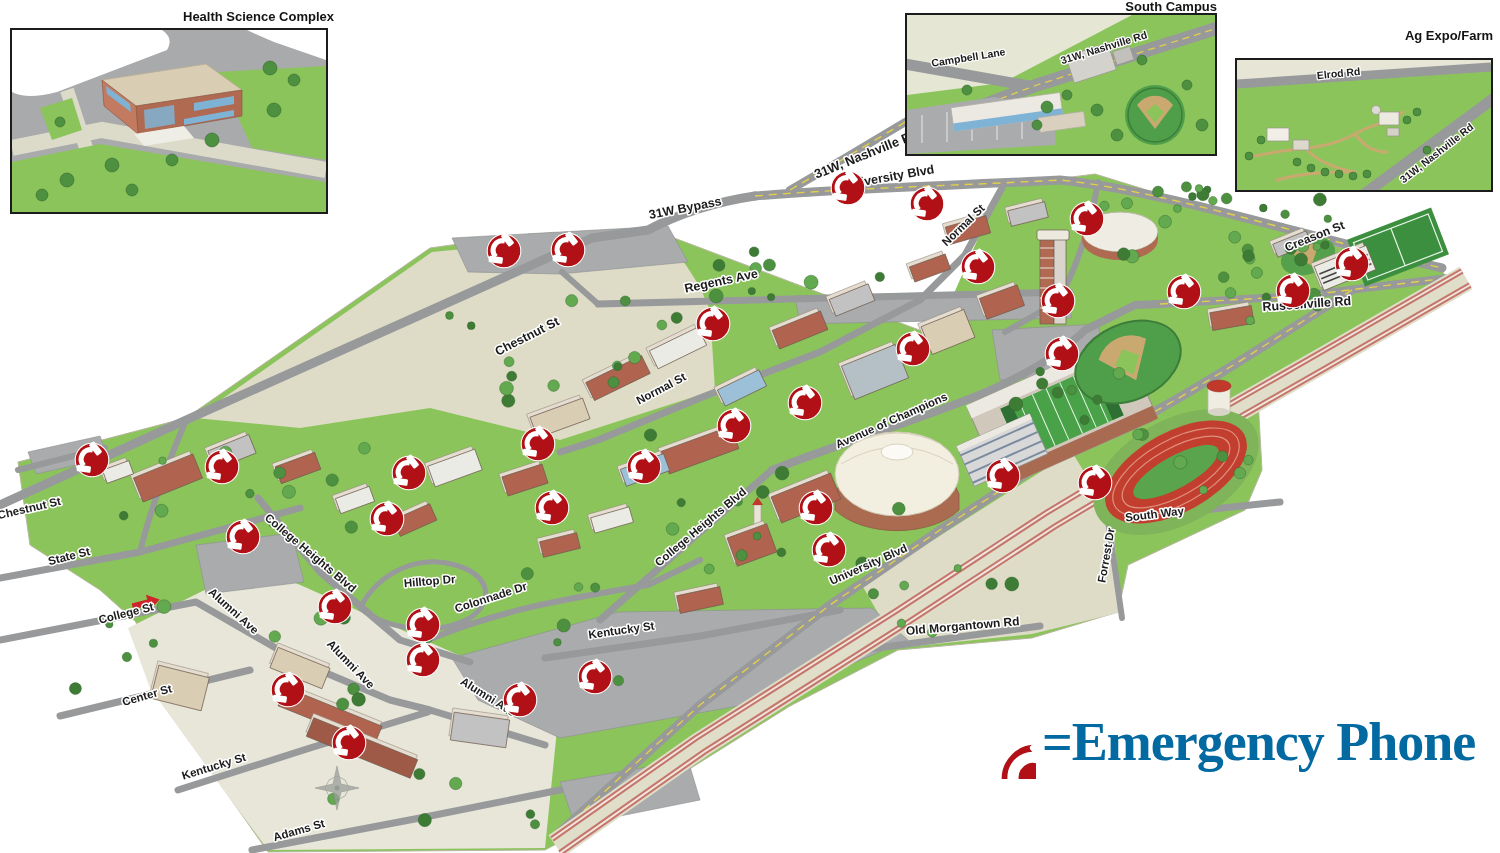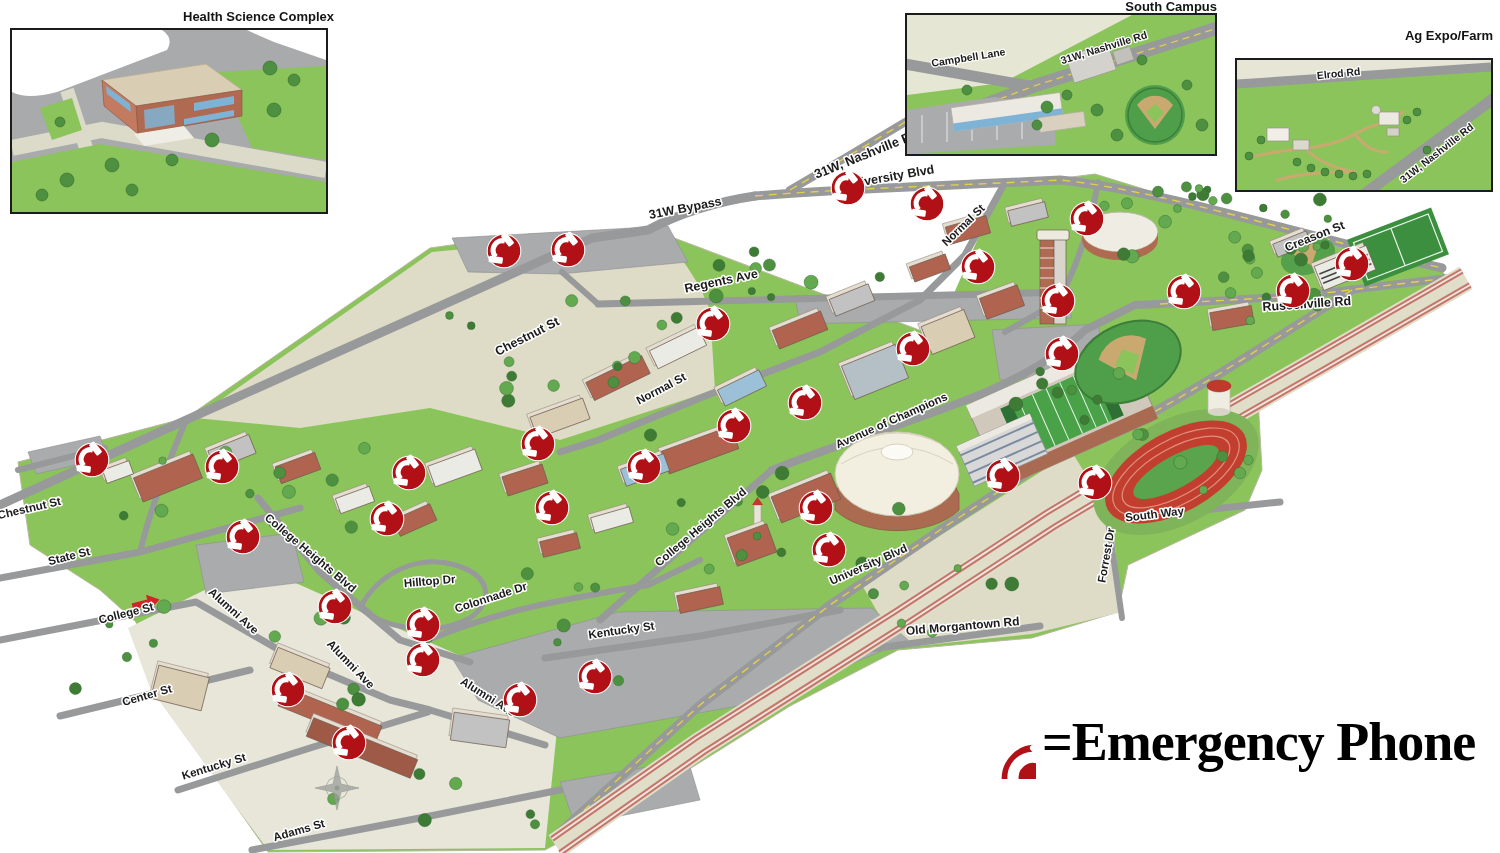--- a/index.html
+++ b/index.html
@@ -13,21 +13,21 @@
   #inset-ag{left:1235px;top:58px;width:258px;height:134px;}
   .inset-caption{position:absolute;font-size:13px;font-weight:bold;color:#141414;text-align:right;}
   #cap-hsc{left:16px;top:9px;width:318px;}
   #cap-south{left:905px;top:-1px;width:312px;}
   #cap-ag{left:1235px;top:28px;width:258px;}
   .street-label{font-family:"Liberation Sans",sans-serif;font-weight:bold;fill:#1b1b1b;
     paint-order:stroke;stroke:#ffffff;stroke-width:3px;stroke-linejoin:round;text-anchor:middle;}
   .inset-label{font-family:"Liberation Sans",sans-serif;font-weight:bold;font-size:10.5px;fill:#1b1b1b;
     paint-order:stroke;stroke:#ffffff;stroke-width:2.5px;stroke-linejoin:round;text-anchor:middle;}
   #legend{position:absolute;left:962px;top:705px;display:flex;align-items:center;}
-  #legend-text{font-family:"Liberation Serif",serif;font-weight:bold;font-size:54px;color:#000000;
+  #legend-text{font-family:"Liberation Serif",serif;font-weight:bold;font-size:54px;color:#0369a1;
     letter-spacing:-1px;margin-left:6px;white-space:nowrap;}
   .road{fill:none;stroke:#97999b;stroke-linecap:round;stroke-linejoin:round;}
   .yline{fill:none;stroke:#e3cf4b;stroke-width:1.4;stroke-dasharray:8 6;}
   .lot{fill:#a9abad;stroke:#8d8f91;stroke-width:.6;}
   .bld{stroke:#6f5b4e;stroke-width:.7;}
 </style>
 </head>
 <body>
 <div class="stage">
 

